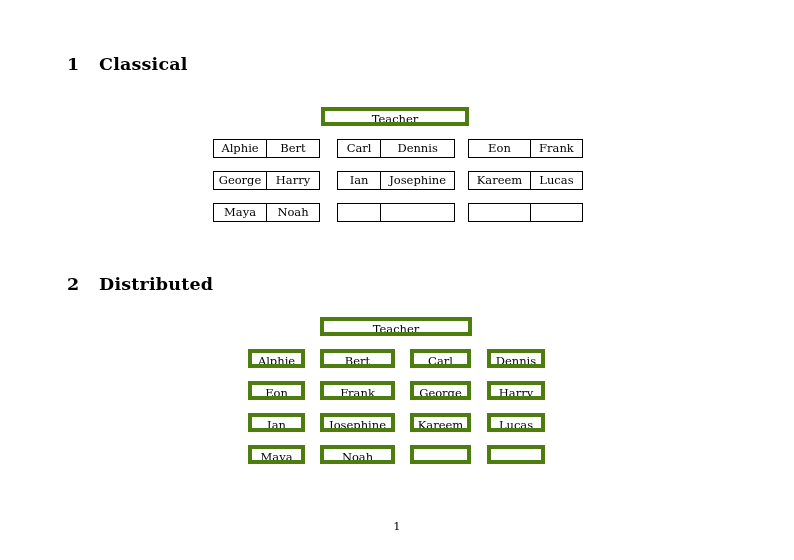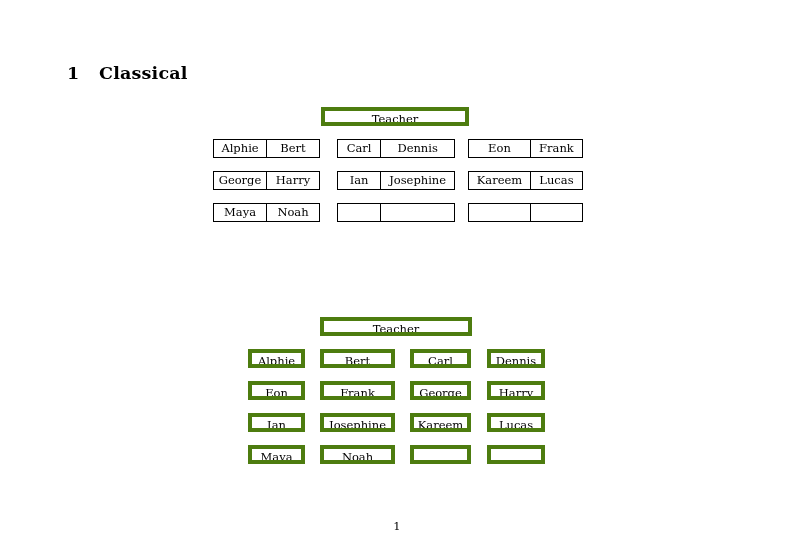--- a/index.html
+++ b/index.html
@@ -26,21 +26,21 @@
     position: absolute;
     font-weight: bold;
     font-size: 17.5px;
     letter-spacing: 0.2px;
     white-space: nowrap;
   }
   .section-heading .num {
     display: inline-block;
     width: 32px;
   }
-  #heading-classical { left: 67px; top: 63px; }
+  #heading-classical { left: 67px; top: 54px; }
   #heading-distributed { left: 67px; top: 274px; }
 
   
   .box {
     position: absolute;
     box-sizing: border-box;
     border: 4px solid #4d7c0f;
     background: #ffffff;
     height: 19px;
     line-height: 17px;
@@ -125,20 +125,23 @@
   </div>
   <div class="pair" style="left:468px; top:171px; width:115px;">
     <div class="cell" style="width:62px;">Kareem</div>
     <div class="cell" style="width:53px;">Lucas</div>
   </div>
   <div class="pair" style="left:468px; top:203px; width:115px;">
     <div class="cell" style="width:62px;"></div>
     <div class="cell" style="width:53px;"></div>
   </div>
 
+  <div class="section-heading" id="heading-distributed">
+    <span class="num">2</span><span>Distributed</span>
+  </div>
 
   <div class="box" id="distributed-teacher" style="left:320px; top:317px; width:152px;">Teacher</div>
 
   <div class="box" style="left:248px; top:349px; width:57px;">Alphie</div>
   <div class="box" style="left:320px; top:349px; width:75px;">Bert</div>
   <div class="box" style="left:410px; top:349px; width:61px;">Carl</div>
   <div class="box" style="left:487px; top:349px; width:58px;">Dennis</div>
 
   <div class="box" style="left:248px; top:381px; width:57px;">Eon</div>
   <div class="box" style="left:320px; top:381px; width:75px;">Frank</div>

